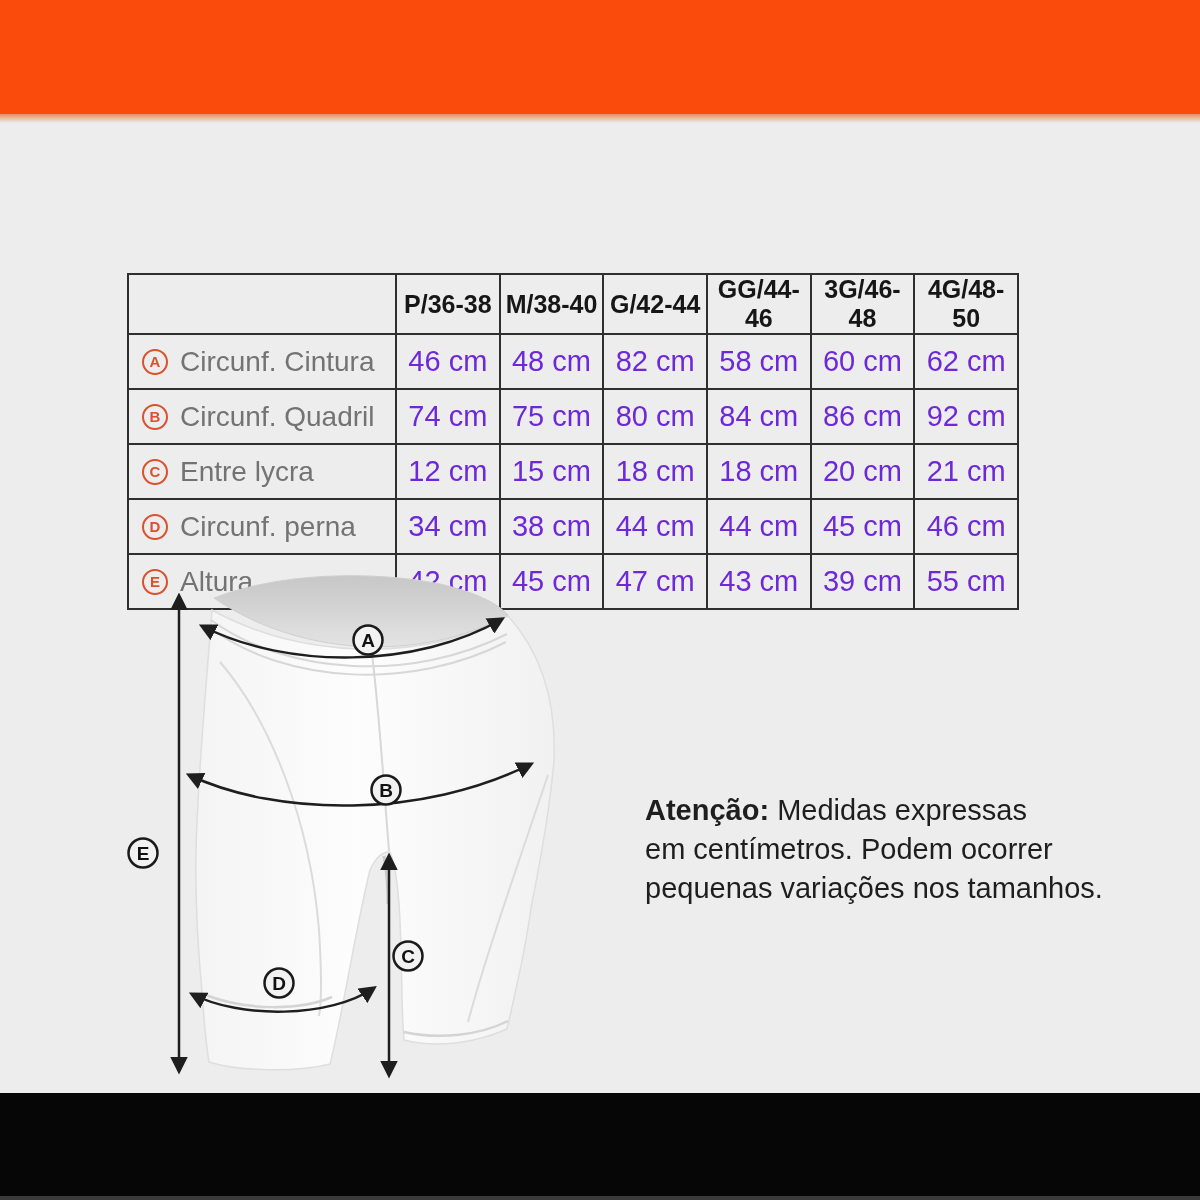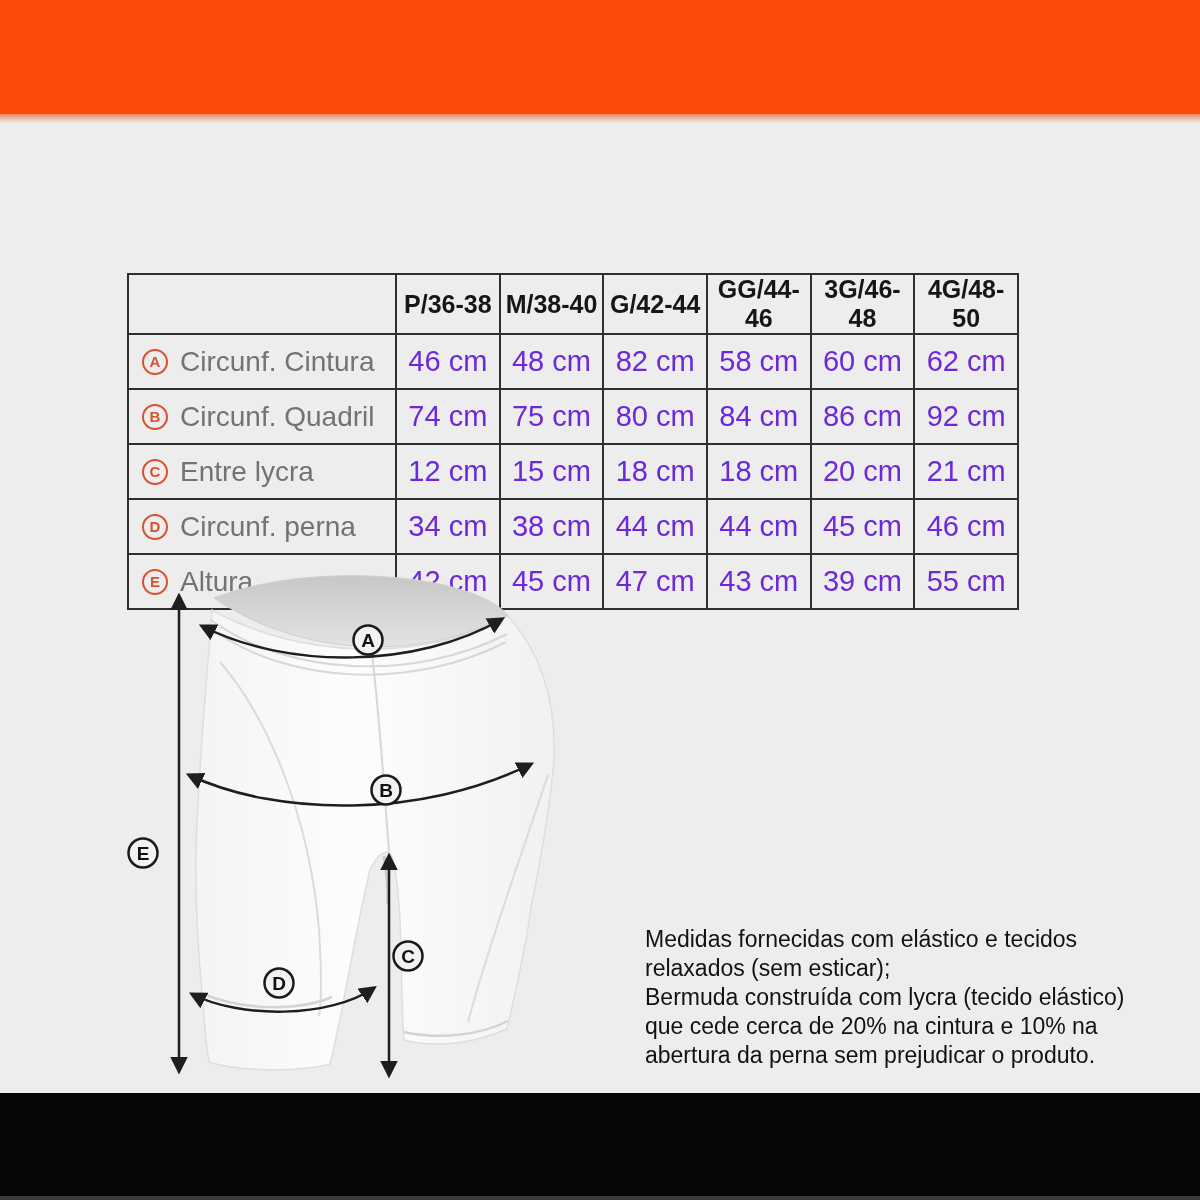--- a/index.html
+++ b/index.html
@@ -228,22 +228,20 @@
       <text class="circ-letter" x="268" y="227">B</text>
       <circle cx="290" cy="386" r="14.5" fill="#F2F2F2" stroke="#1A1A1A" stroke-width="2.5"></circle>
       <text class="circ-letter" x="290" y="393">C</text>
       <circle cx="161" cy="413" r="14.5" fill="#F2F2F2" stroke="#1A1A1A" stroke-width="2.5"></circle>
       <text class="circ-letter" x="161" y="420">D</text>
       <circle cx="25" cy="283" r="14.5" fill="#F2F2F2" stroke="#1A1A1A" stroke-width="2.5"></circle>
       <text class="circ-letter" x="25" y="290">E</text>
     </g>
   </svg>
 
-
-  <p class="note-details">Medidas fornecidas com elástico e tecidos
-relaxados (sem esticar);
-Bermuda construída com lycra (tecido elástico)
-que cede cerca de 20% na cintura e 10% na
-abertura da perna sem prejudicar o produto.</p>
+  <p class="note-attention"><b>Atenção:</b><span> Medidas expressas
+em centímetros. Podem ocorrer
+pequenas variações nos tamanhos.</span></p>
+
 
   <div class="bottom-bar" style="background: rgb(6, 6, 6);"></div>
   <div class="bottom-edge"></div>
 </div>
 
 </body></html>

